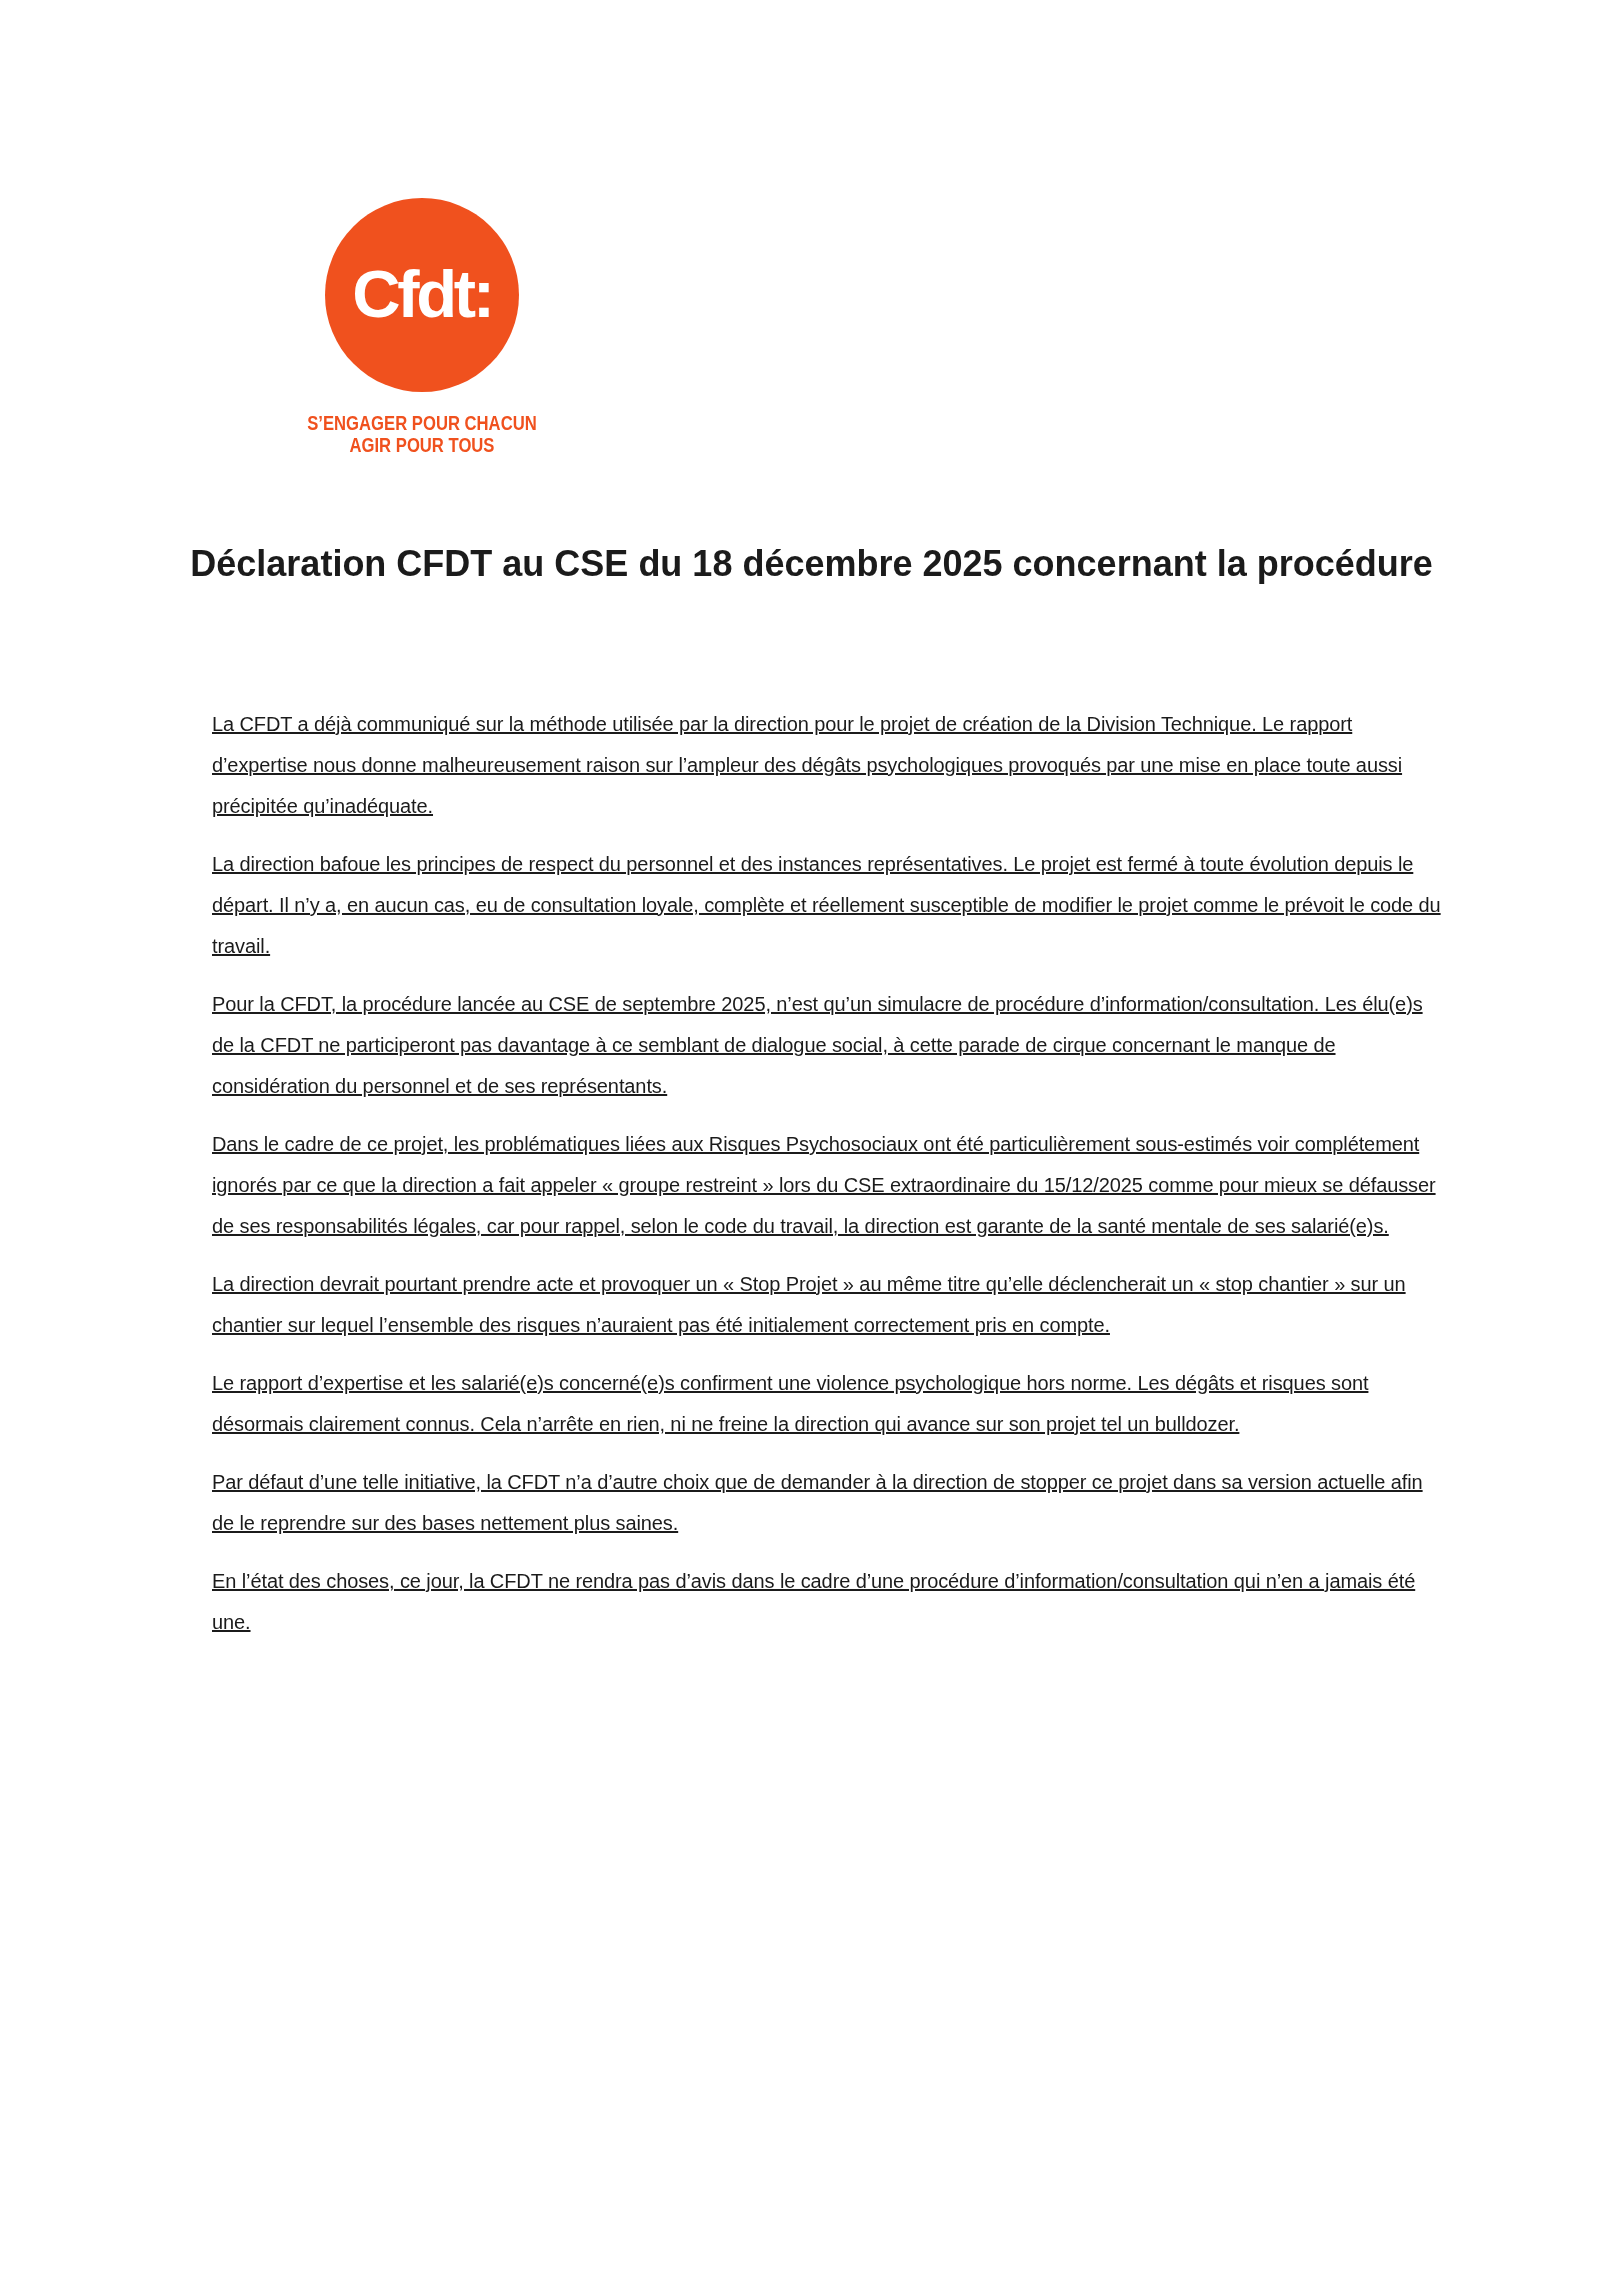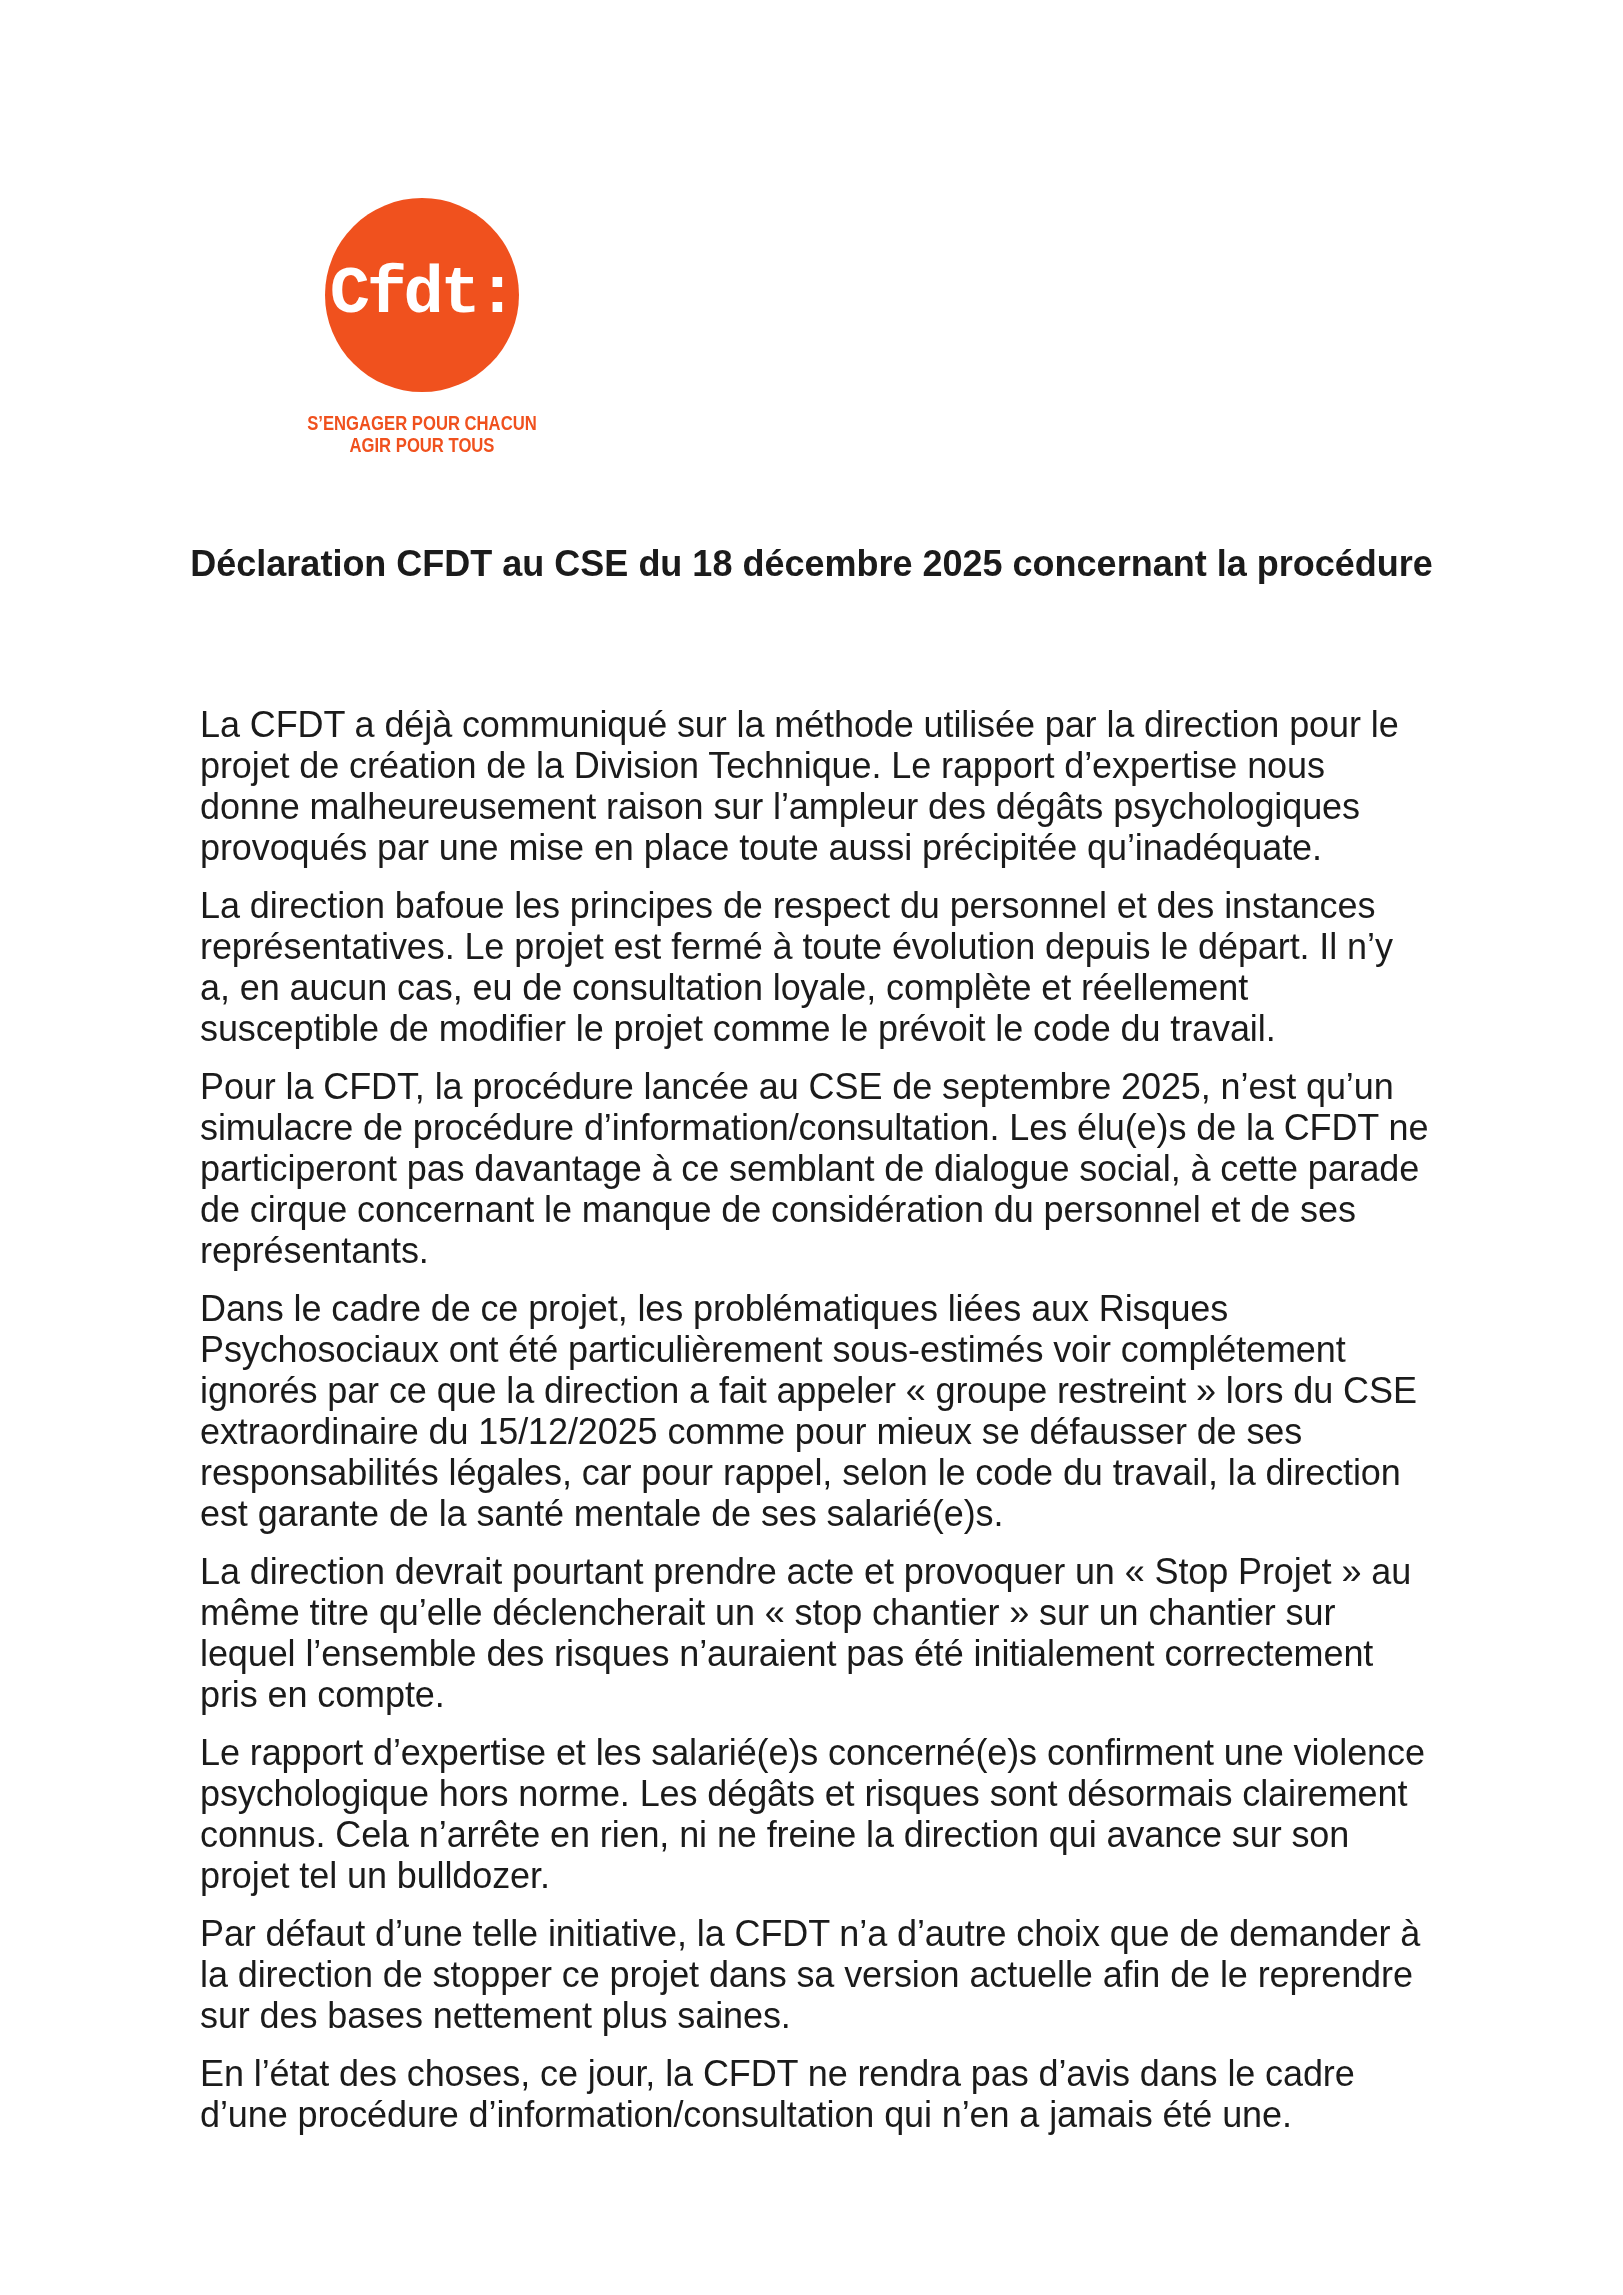--- a/index.html
+++ b/index.html
@@ -22,21 +22,21 @@
     top: 198px;
     width: 194px;
     height: 194px;
     border-radius: 50%;
     background: var(--accent, #F0511E);
     display: flex;
     align-items: center;
     justify-content: center;
   }
   .logo-word {
-    font-family: Liberation Mono, monospace;
+    font-family: Liberation Sans, sans-serif;
     font-weight: bold;
     font-size: 67px;
     color: #ffffff;
     letter-spacing: -3.3px;
     padding-bottom: 2.6px;
     white-space: nowrap;
   }
   .tagline {
     position: absolute;
     left: 275px;
@@ -58,26 +58,27 @@
     left: 98px;
     right: 98px;
     text-align: center;
     font-size: 36px;
     font-weight: bold;
     line-height: 45px;
   }
   .content {
     position: absolute;
     top: 704px;
-    left: 200px;
+    left: 212px;
     width: 1230px;
-    font-size: 36px;
+    font-size: 20px;
     line-height: 41px;
     letter-spacing: -0.1px;
     text-align: left;
+    text-decoration: underline;
   }
   .content p {
     margin: 0 0 17px 0;
   }
 </style>
 </head>
 <body>
 
 <div class="page">
 

